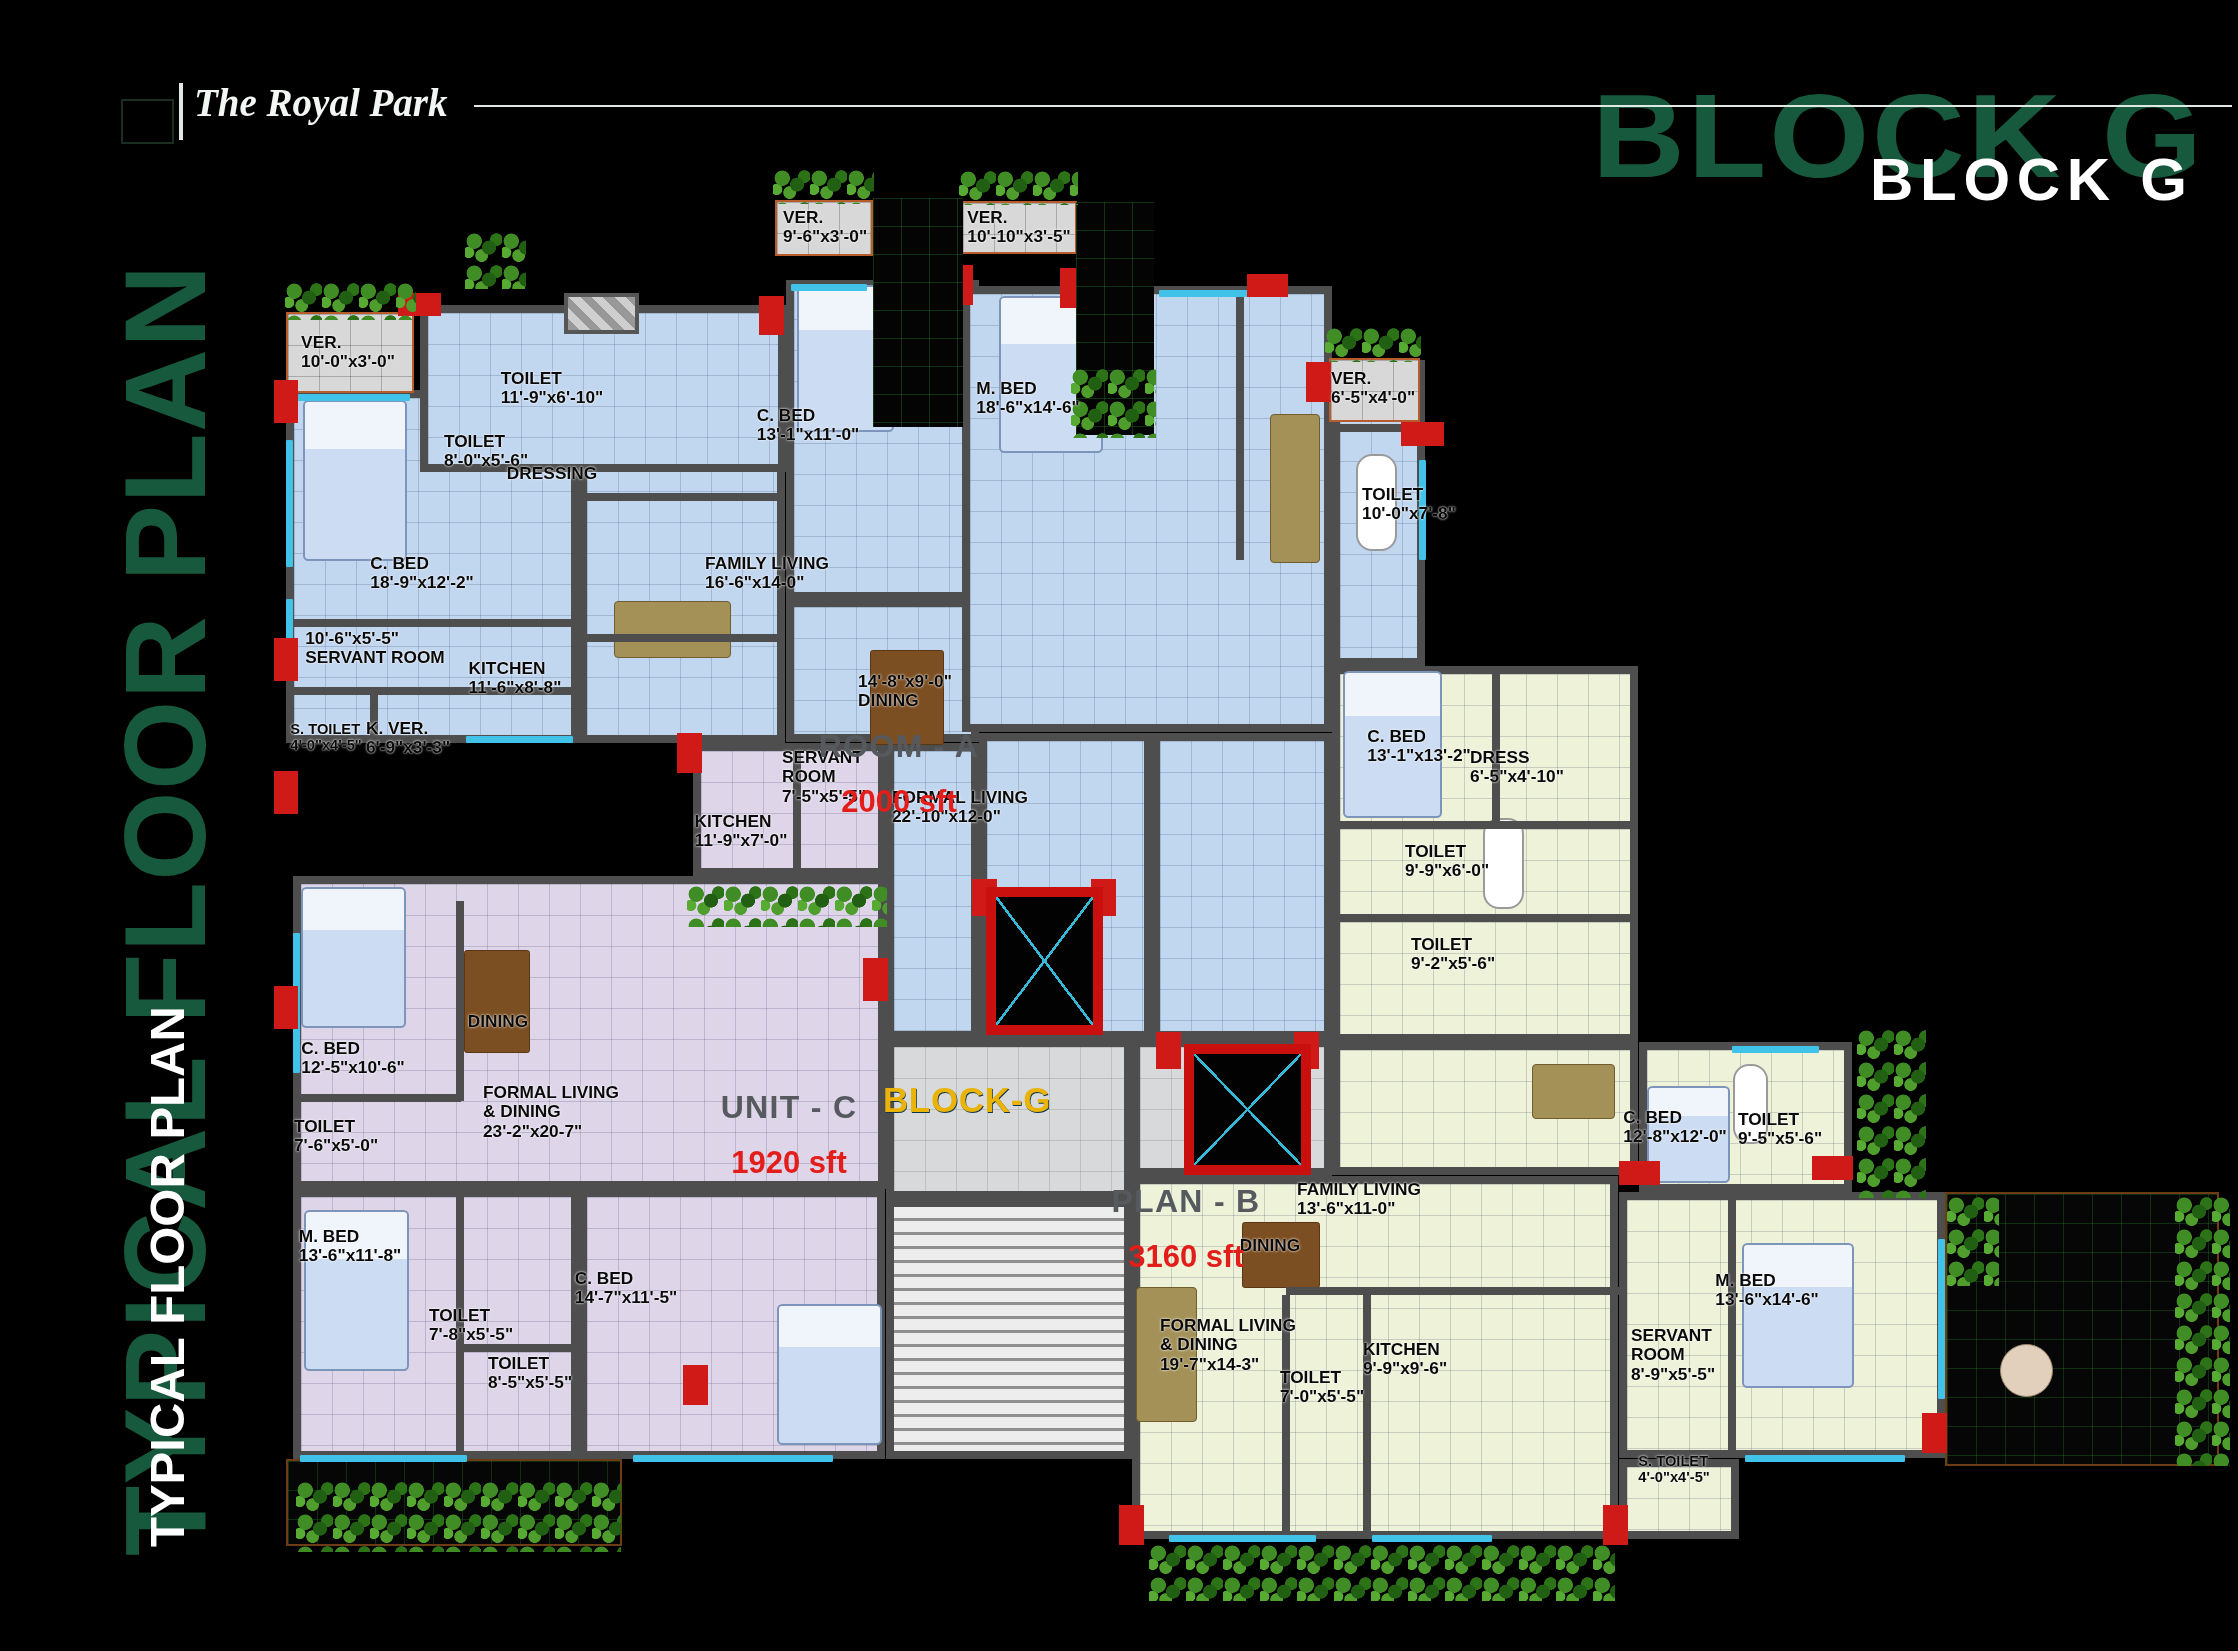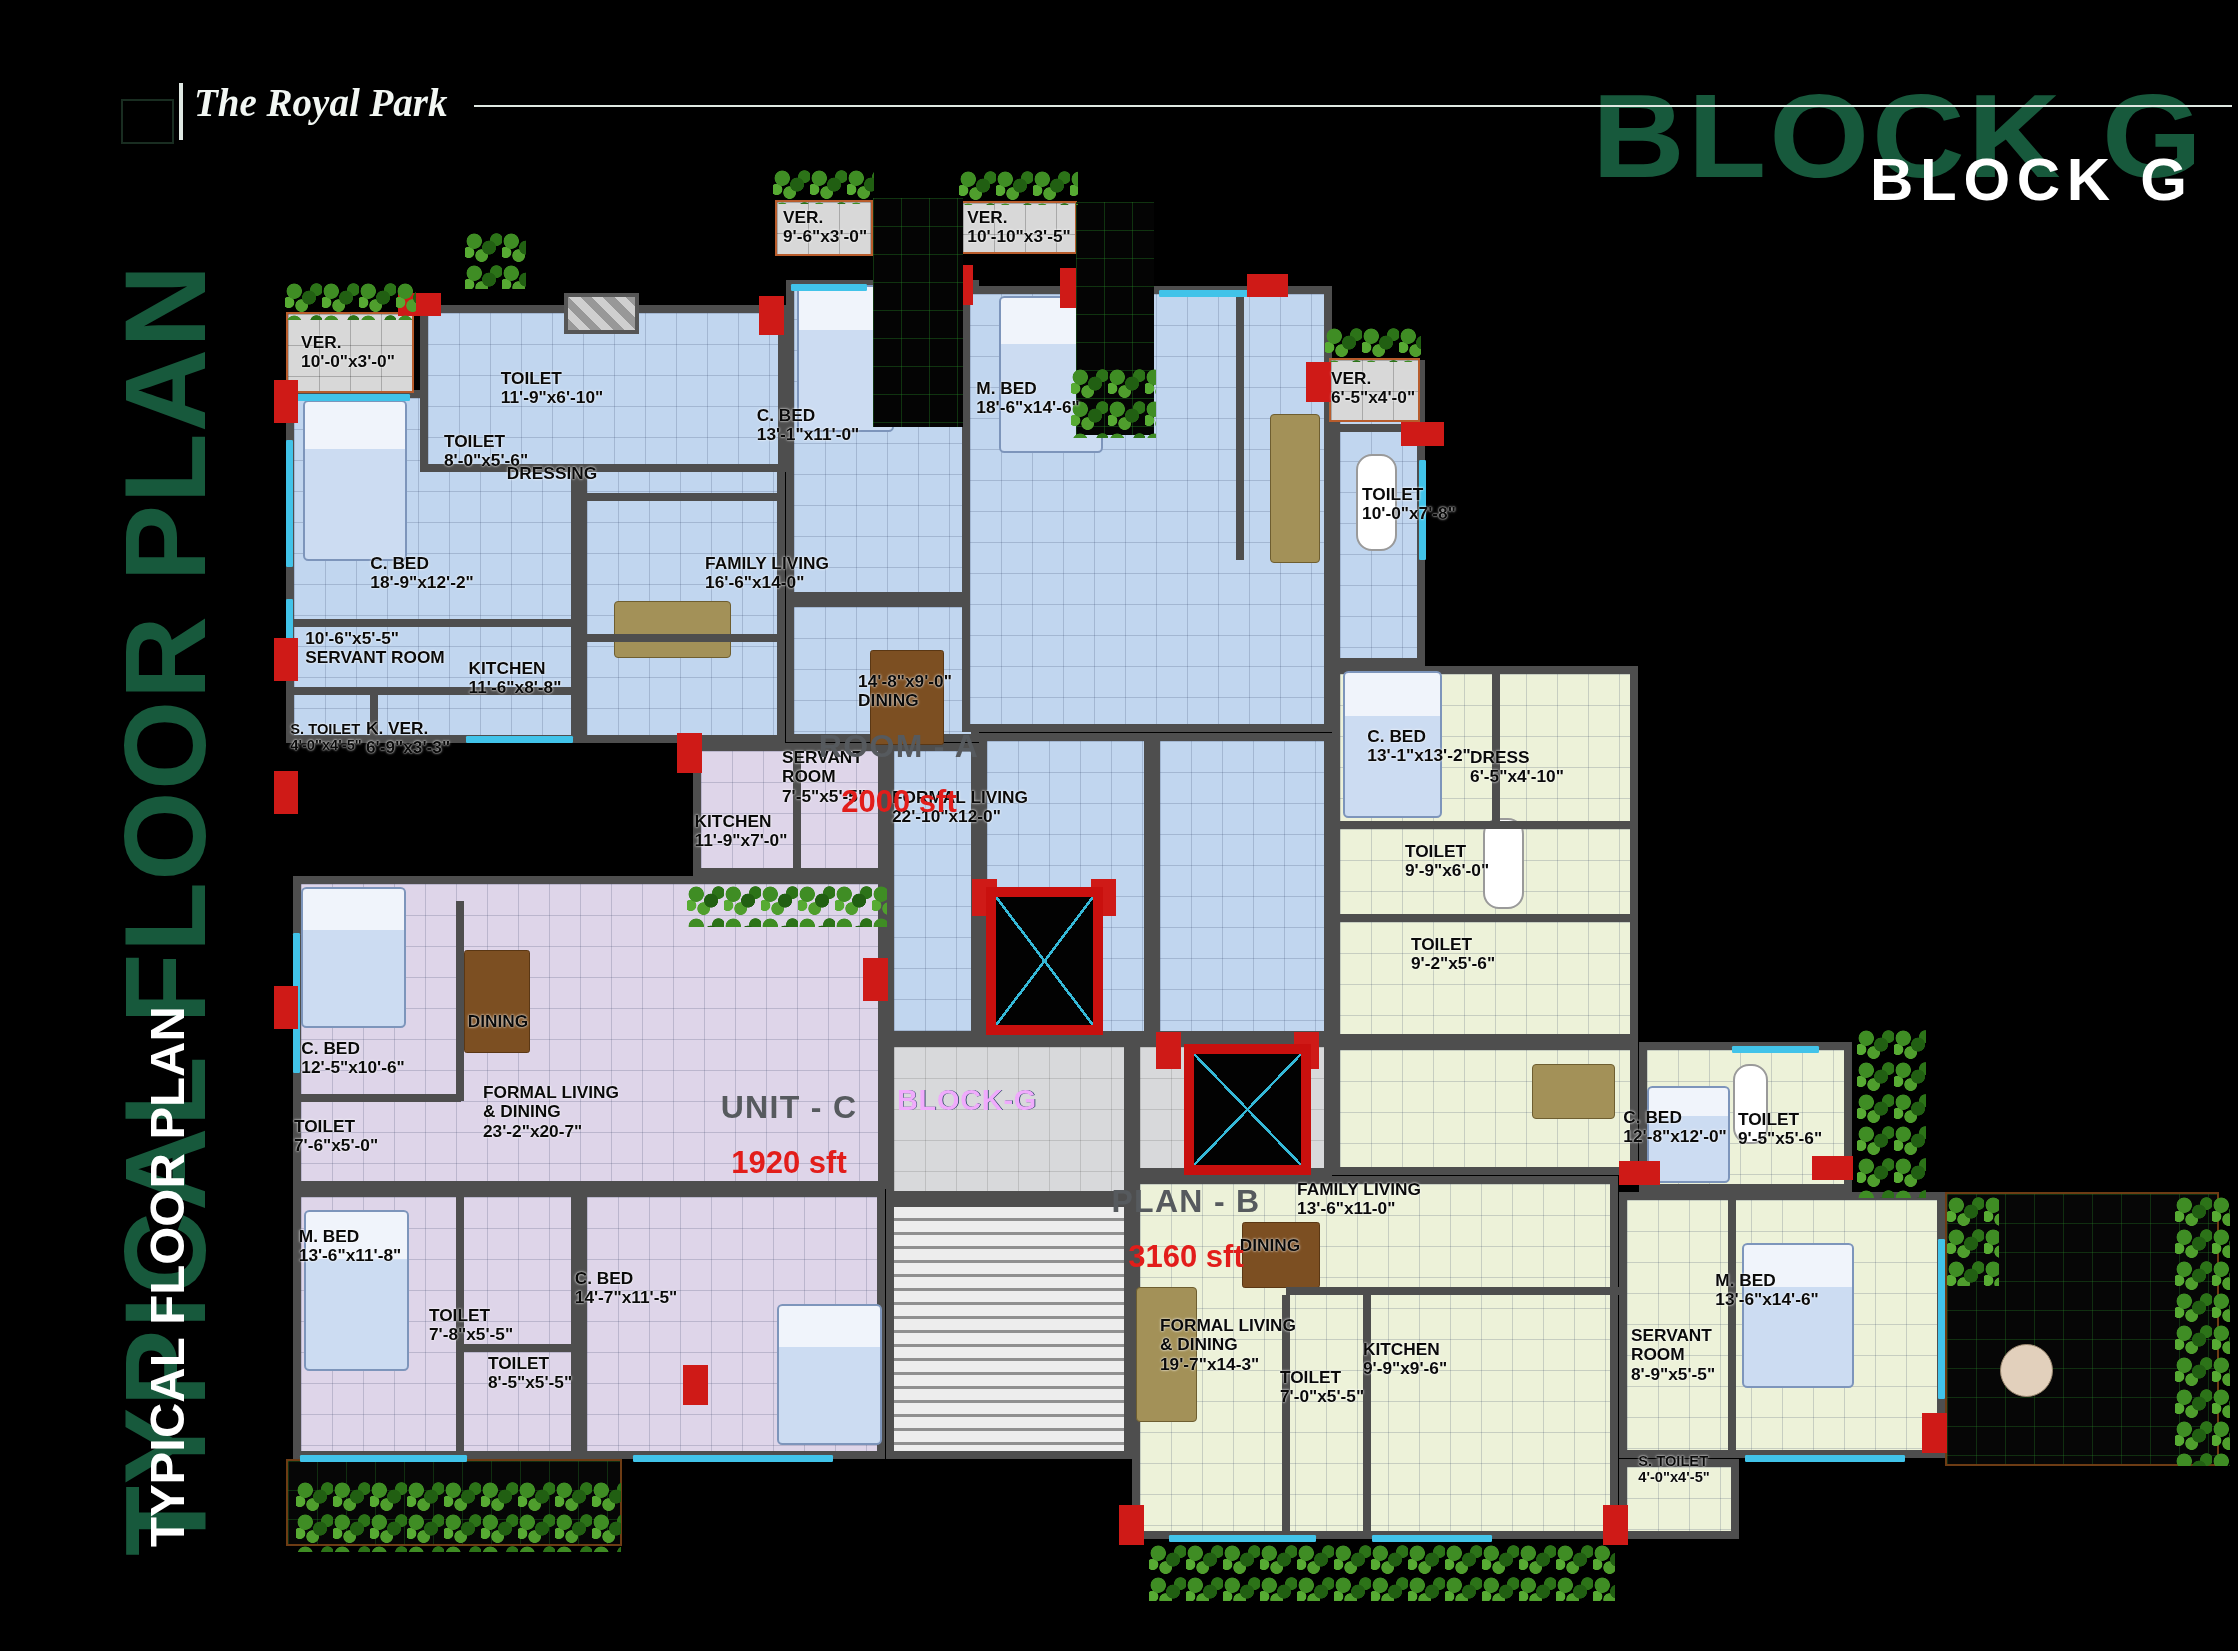--- a/index.html
+++ b/index.html
@@ -44,21 +44,21 @@
   .sofa{position:absolute;z-index:15;background:#a39158;border:1.3px solid #6e5e30;border-radius:4px;}
   .tub{position:absolute;z-index:16;background:#fff;border:2px solid #9a9a9a;border-radius:16px;}
   .rt{position:absolute;z-index:33;background:#e2d0bc;border:1.3px solid #9a876e;border-radius:50%;}
   .shaft{position:absolute;z-index:15;background:repeating-linear-gradient(45deg,#989898 0 8px,#cfcfcf 8px 16px);border:4px solid #565656;box-sizing:border-box;}
   .rl{position:absolute;transform:translate(-50%,-50%);text-align:left;font-weight:bold;font-size:17.3px;line-height:1.12;
       color:#0a0a0a;white-space:nowrap;z-index:40;text-shadow:0 0 2.7px rgba(255,255,255,.9),0 0 1.3px rgba(255,255,255,.8);}
   .rl span{display:block;}
   .ul{position:absolute;transform:translate(-50%,-50%);text-align:center;z-index:41;white-space:nowrap;}
   .un{font-size:32px;font-weight:bold;color:#565a5e;letter-spacing:1.3px;}
   .ua{font-size:31px;font-weight:bold;color:#e21d1a;margin-top:19px;}
-  .blockg-center{position:absolute;transform:translate(-50%,-50%);font-size:29px;font-weight:bold;color:#f0abfc;
+  .blockg-center{position:absolute;transform:translate(-50%,-50%);font-size:35px;font-weight:bold;color:#eab308;
       letter-spacing:0.7px;z-index:41;text-shadow:0.7px 0.7px 0 #0d3550;}
   .logo-bar{position:absolute;left:179px;top:83px;width:4px;height:57px;background:#dfe8e2;z-index:50;}
   .logo-mark{position:absolute;left:121px;top:99px;width:49px;height:41px;border:2px solid #23402f;opacity:.7;z-index:50;}
   .logo{position:absolute;left:194px;top:80px;font-family:"Liberation Serif",serif;font-style:italic;font-weight:bold;
       font-size:39px;color:#f2f7f3;z-index:50;white-space:nowrap;}
   .hline{position:absolute;left:474px;top:105px;width:1758px;height:2px;background:#dfe8e2;z-index:52;}
   .bgback{position:absolute;left:1592px;top:67px;font-size:119px;font-weight:bold;color:#17593c;letter-spacing:2.7px;
       transform:scaleX(1.08);transform-origin:left top;z-index:51;white-space:nowrap;}
   .bgfront{position:absolute;left:1870px;top:145px;font-size:60px;font-weight:bold;color:#fff;letter-spacing:6.7px;z-index:53;white-space:nowrap;}
   .vback{position:absolute;left:99px;top:1556px;font-size:115px;font-weight:bold;color:#17593c;letter-spacing:1.3px;

